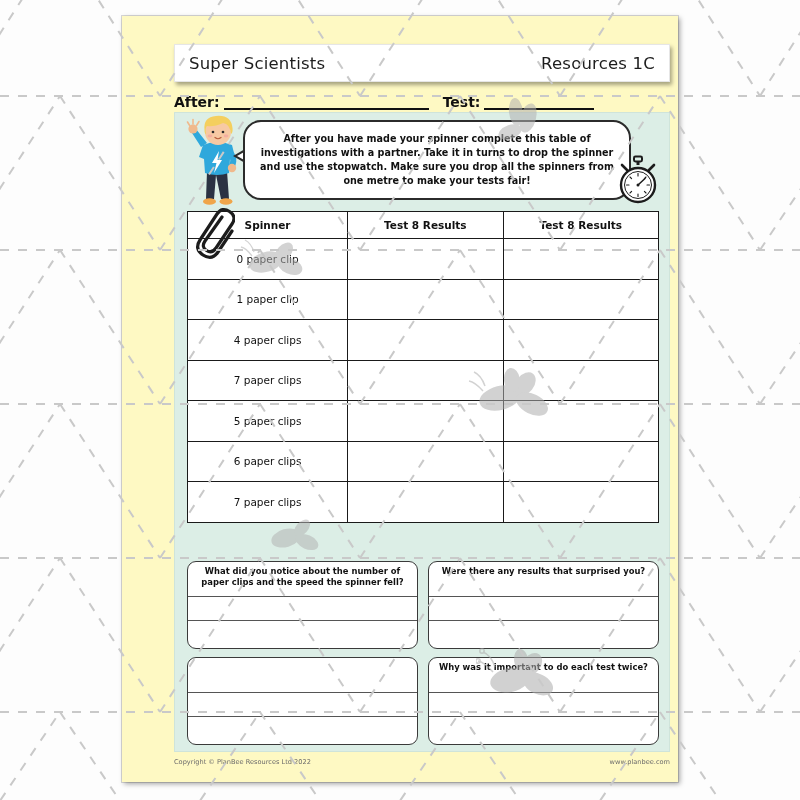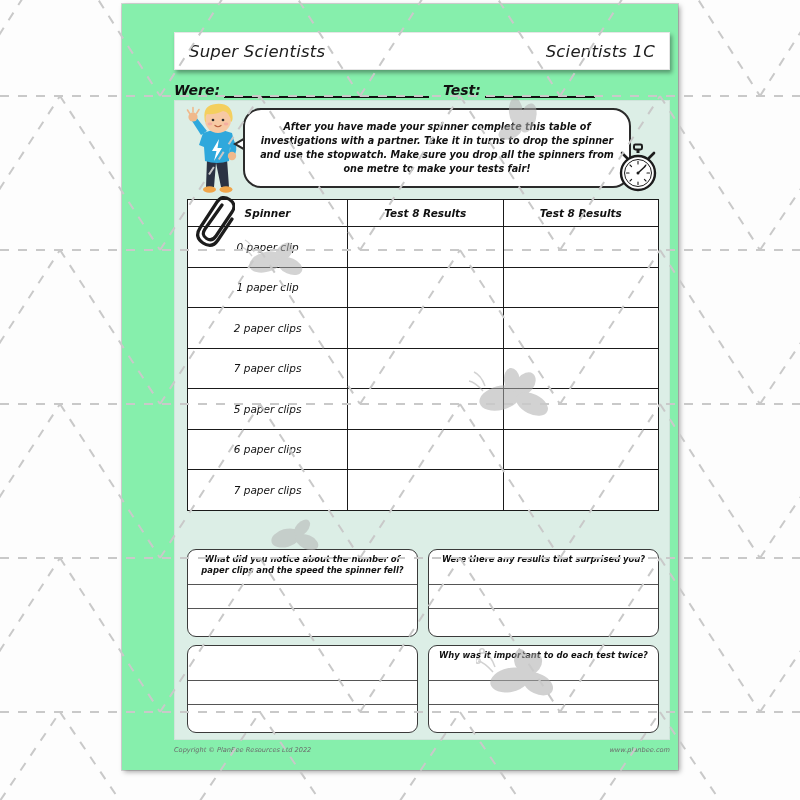--- a/index.html
+++ b/index.html
@@ -13,25 +13,24 @@
 
   
   #backdrop{
     position:absolute;inset:0;
     background:#fdfdfd;
   }
 
   
   #page{
     position:absolute;
-    left:122px;top:4px;
+    left:122px;top:16px;
     width:556px;height:766px;
-    background:#86efac;
+    background:#fef9c3;
     box-shadow:2px 2px 5px rgba(0,0,0,.35), 0 0 0 1px #d8d8d8;
-    font-style:italic;
   }
 
   
   #title-bar{
     position:absolute;
     left:52px;top:28px;
     width:496px;height:38px;
     background:#ffffff;
     box-shadow:1.5px 2.5px 4px rgba(0,0,0,.35);
     border:1px solid #e6e6e6;
@@ -203,25 +202,25 @@
 </style>
 </head>
 <body>
 
 <div id="backdrop"></div>
 
 <div id="page">
 
   <div id="title-bar">
     <span class="title-txt">Super Scientists</span>
-    <span class="title-txt">Scientists 1C</span>
+    <span class="title-txt">Resources 1C</span>
   </div>
 
   <div id="namedate">
-    <span class="nd-label">Were:</span>
+    <span class="nd-label">After:</span>
     <span class="nd-rule" id="name-rule"></span>
     <span class="nd-gap"></span>
     <span class="nd-label">Test:</span>
     <span class="nd-rule" id="date-rule"></span>
   </div>
 
   <div id="mint">
 
     <div id="instruction">
 
@@ -299,21 +298,21 @@
             <td>0 paper clip</td>
             <td></td>
             <td></td>
           </tr>
           <tr>
             <td>1 paper clip</td>
             <td></td>
             <td></td>
           </tr>
           <tr>
-            <td>2 paper clips</td>
+            <td>4 paper clips</td>
             <td></td>
             <td></td>
           </tr>
           <tr>
             <td>7 paper clips</td>
             <td></td>
             <td></td>
           </tr>
           <tr>
             <td>5 paper clips</td>

